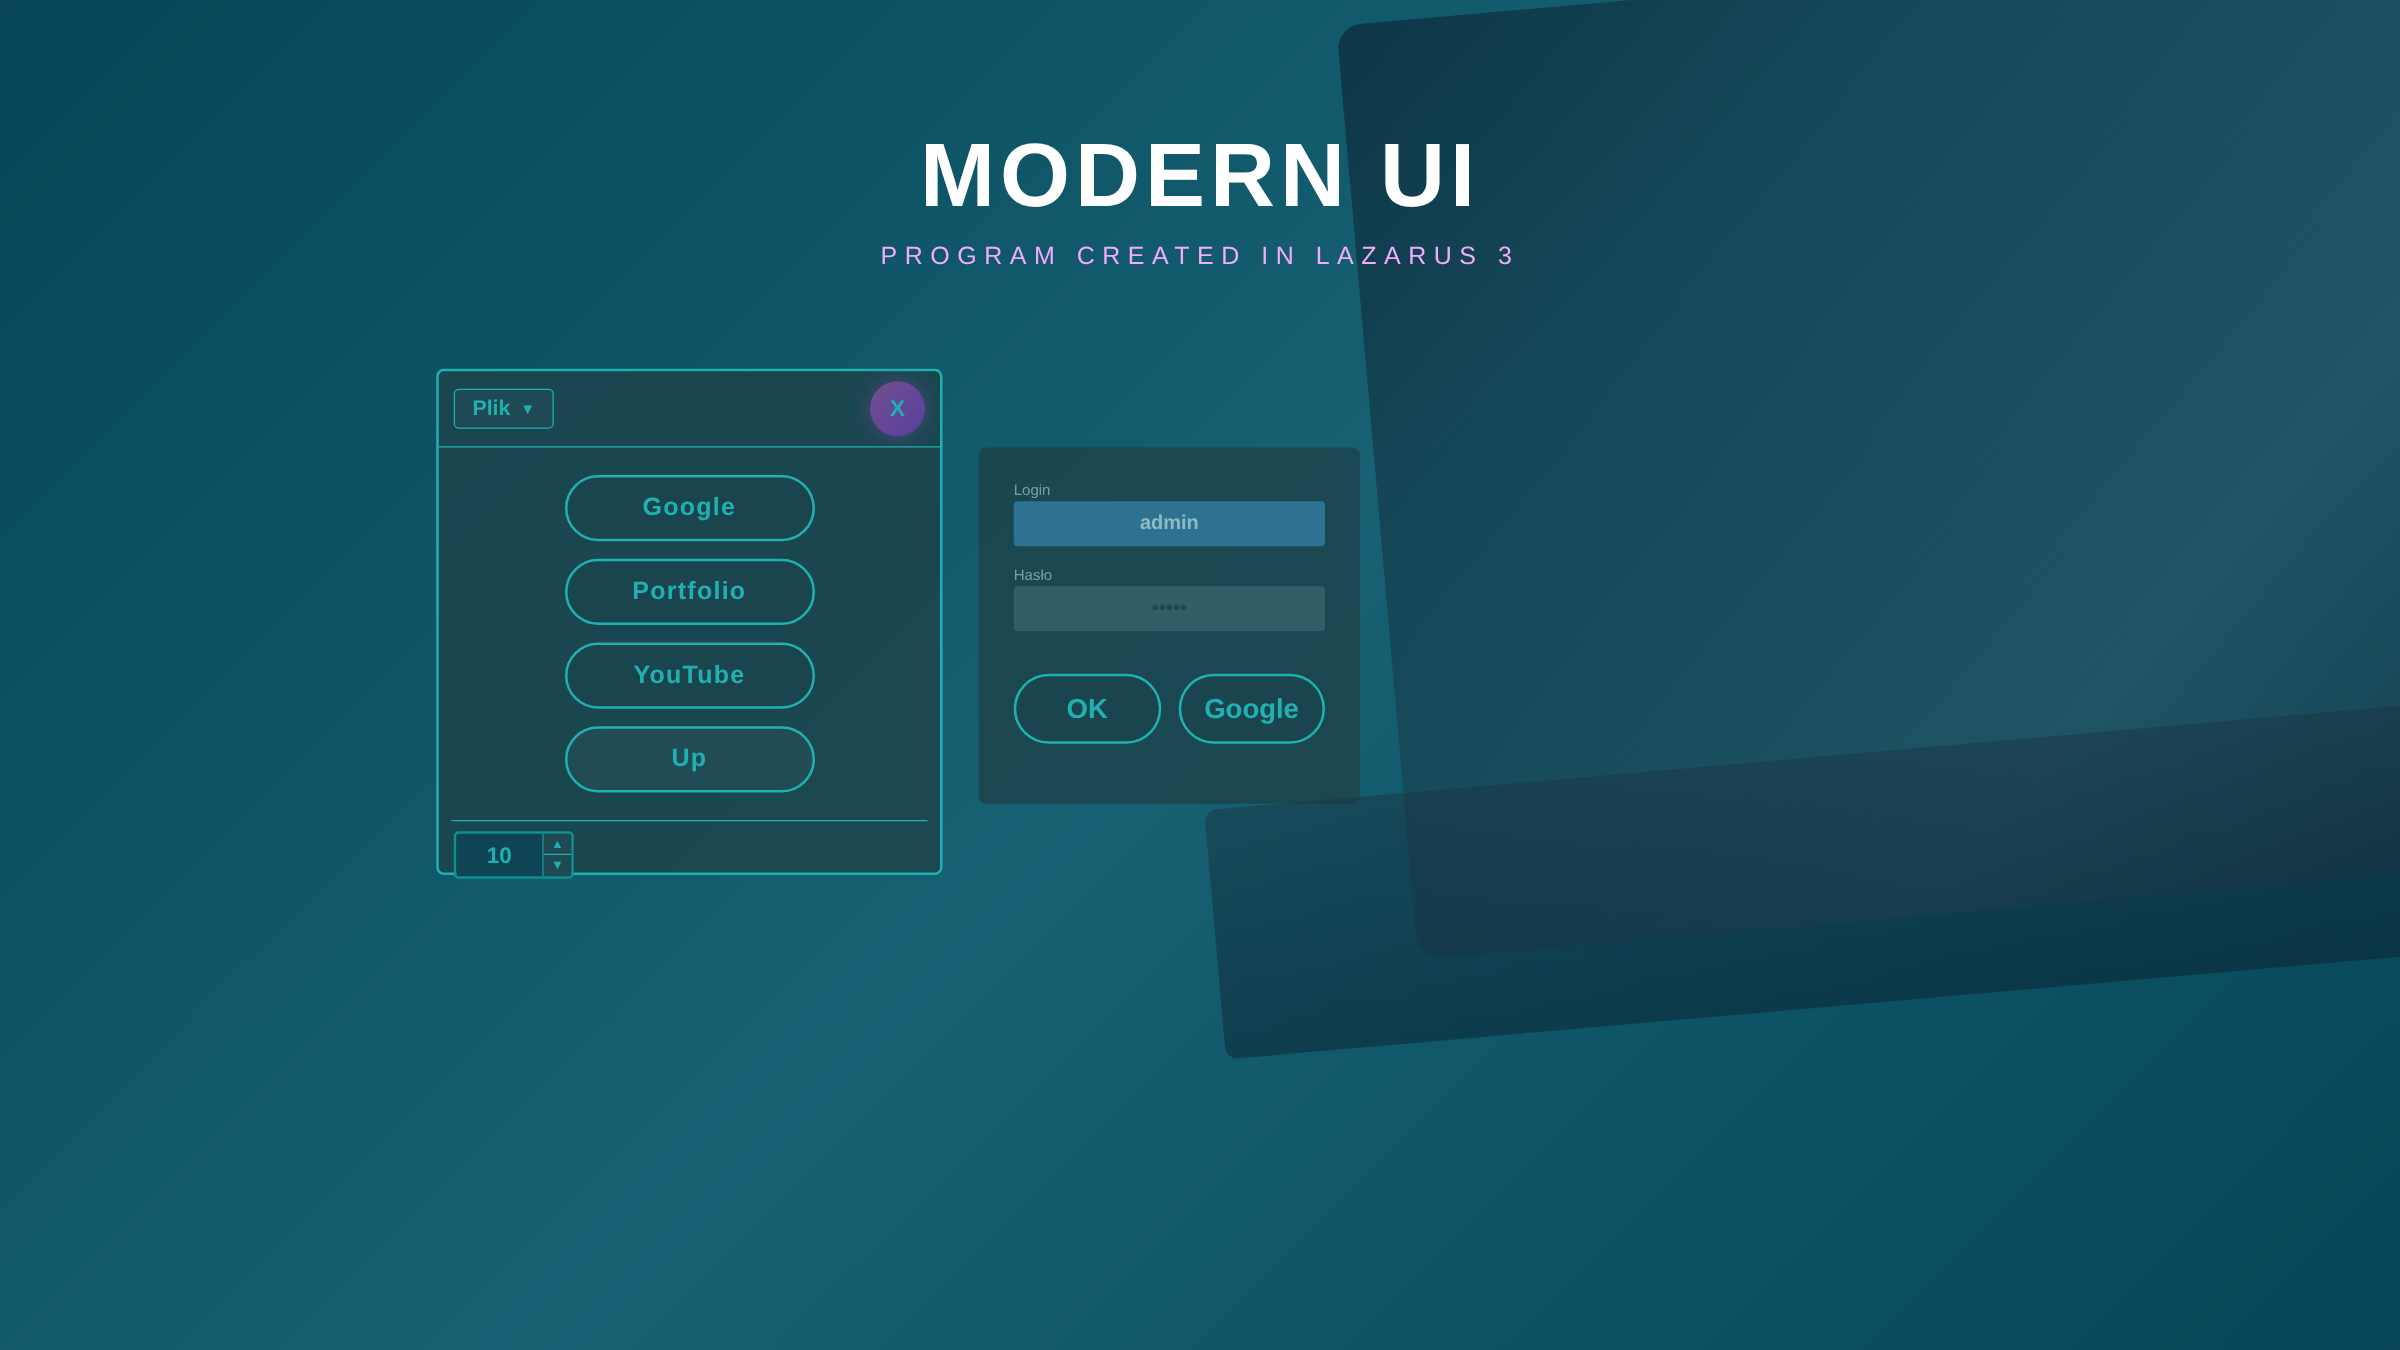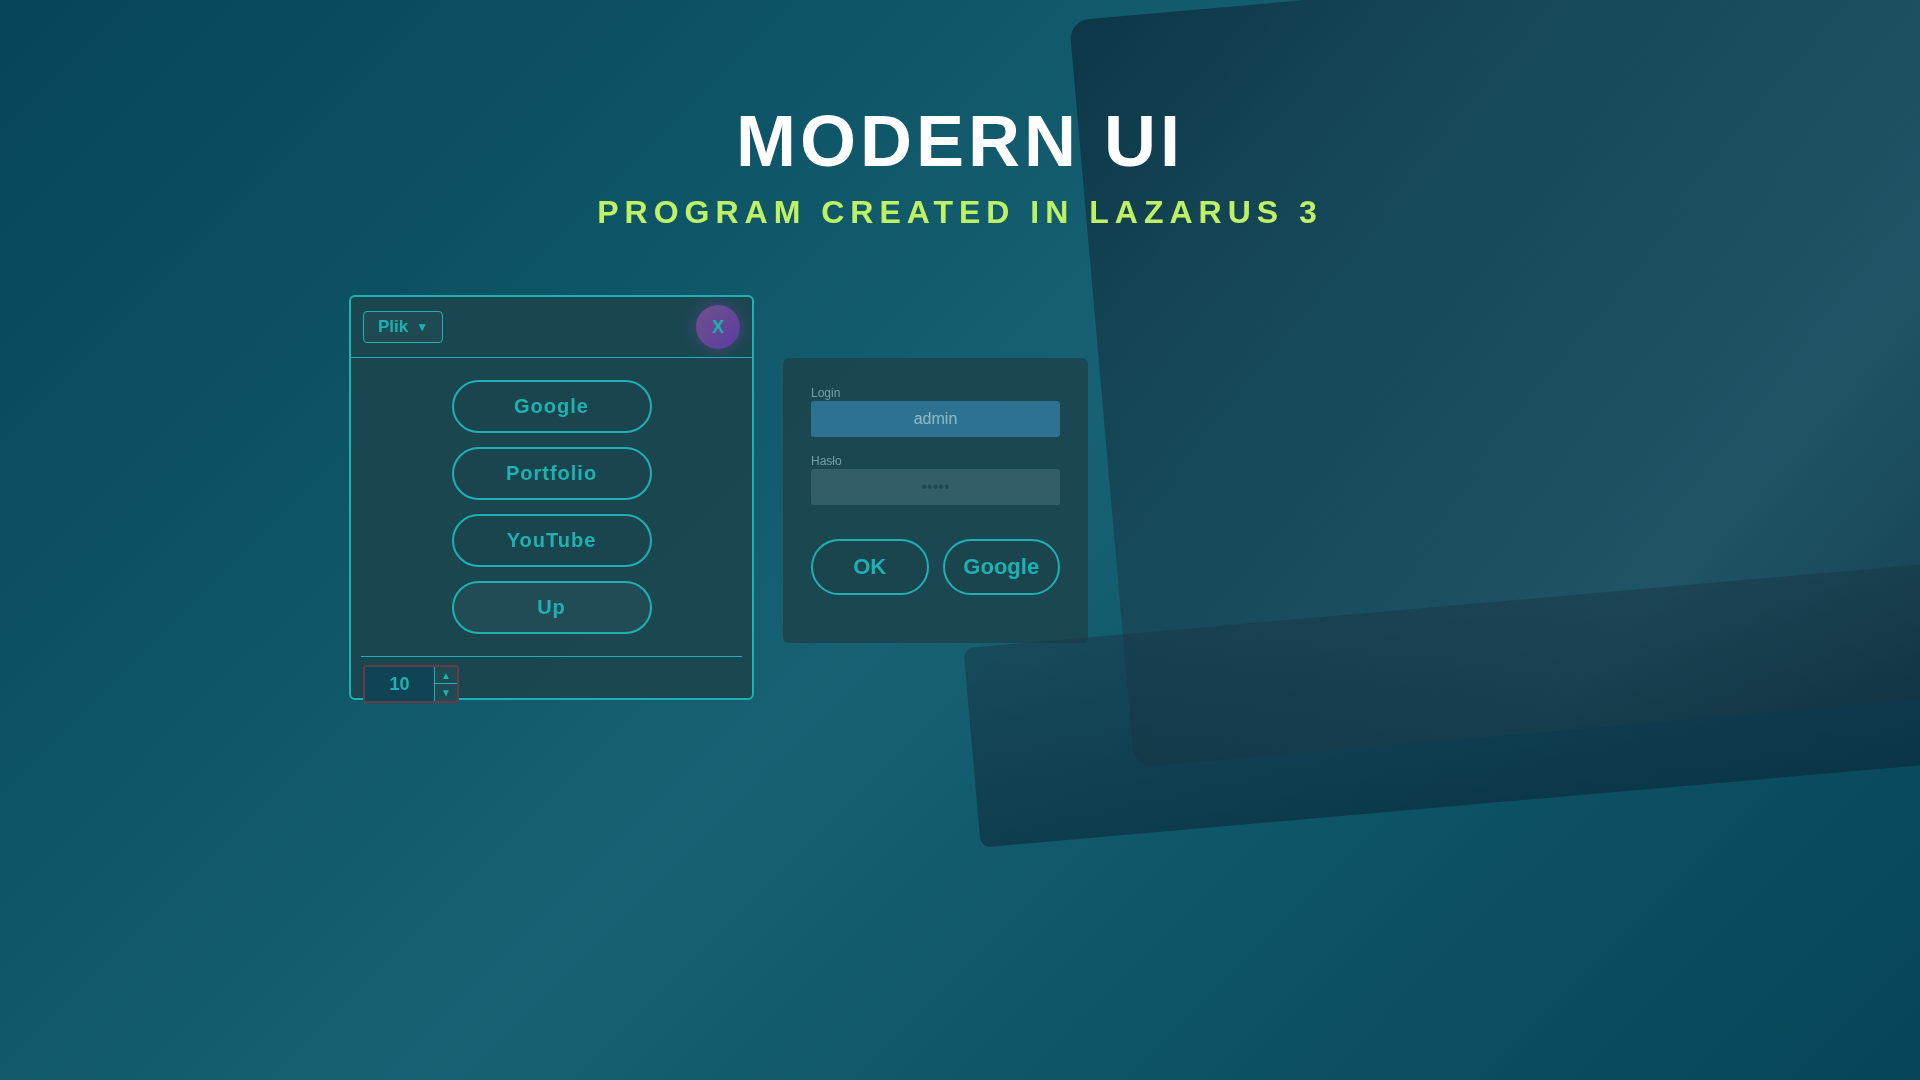--- a/index.html
+++ b/index.html
@@ -78,23 +78,23 @@
 
     .main-title {
       font-size: 72px;
       font-weight: 900;
       color: #ffffff;
       letter-spacing: 4px;
       text-transform: uppercase;
     }
 
     .subtitle {
-      font-size: 32px;
-      font-weight: 700;
-      color: #bef264;
+      font-size: 20px;
+      font-weight: 400;
+      color: #f0abfc;
       letter-spacing: 6px;
       text-transform: uppercase;
       margin-top: 12px;
     }
 
     
     .main-panel {
       position: absolute;
       top: 295px;
       left: 349px;
@@ -193,21 +193,21 @@
     
     .spinner-section {
       padding: 8px 12px;
       display: flex;
       align-items: center;
     }
 
     .spinner-box {
       display: flex;
       align-items: flex-start;
-      border: 2px solid #b91c1c;
+      border: 2px solid #14b8a6;
       border-radius: 4px;
       overflow: hidden;
       height: 38px;
     }
 
     .spinner-value {
       background: #1a2a3a;
       color: #3af0e0;
       font-size: 18px;
       font-weight: 700;
@@ -264,21 +264,21 @@
     }
 
     .login-input {
       width: 100%;
       height: 36px;
       background: rgba(160, 155, 155, 0.4);
       border: none;
       border-radius: 3px;
       color: #1a2a3a;
       font-size: 16px;
-      font-weight: 400;
+      font-weight: 700;
       text-align: center;
       margin-bottom: 14px;
       outline: none;
       padding: 0 8px;
     }
 
     .login-input.selected {
       background: rgba(100, 160, 220, 0.7);
       color: #ffffff;
     }

